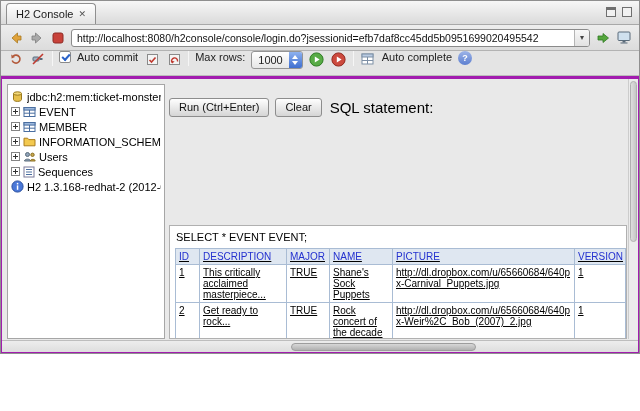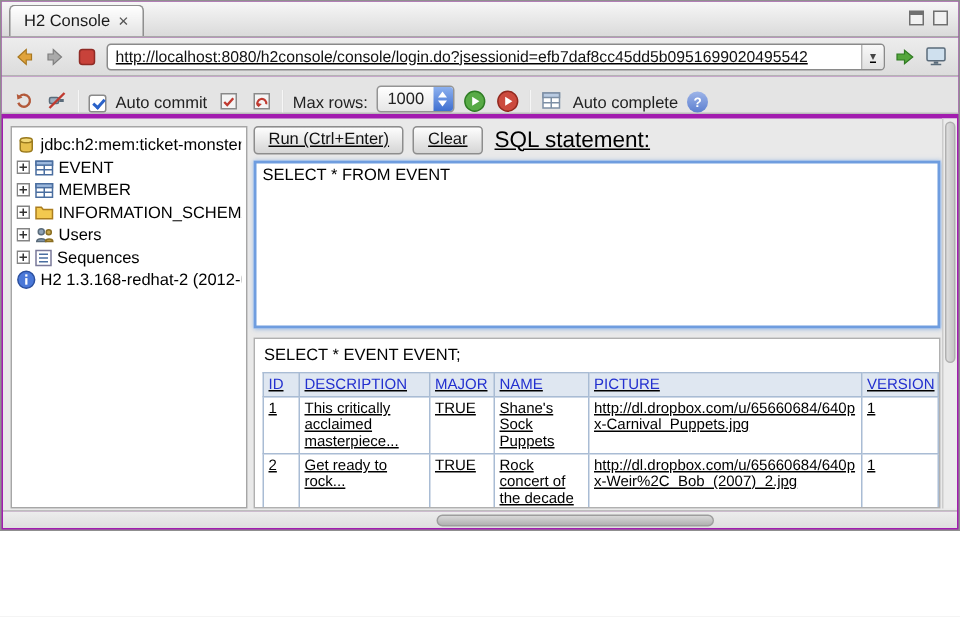--- a/index.html
+++ b/index.html
@@ -11,29 +11,29 @@
   .tab { position:absolute; left:5px; bottom:0; height:21px; display:flex; align-items:center; gap:5px; padding:0 9px;
          background:linear-gradient(#ffffff,#e3e3e3); border:1px solid #8f8f8f; border-bottom:none; border-radius:4px 4px 0 0;
          font-size:11px; color:#1a1a1a; }
   .tab-close { font-size:9px; color:#555; cursor:default; }
   .tab-controls { position:absolute; right:7px; top:6px; display:flex; gap:6px; }
   .winctl { width:10px; height:10px; border:1px solid #6f6f6f; background:#f1f1f1; }
   .winctl.min { border-top-width:3px; }
 
   
   .browser-toolbar { height:26px; display:flex; align-items:center; gap:5px; padding:0 7px;
-                     background:linear-gradient(#ededed,#dcdcdc); border-bottom:1px solid #b3b3b3;text-decoration:underline; }
+                     background:linear-gradient(#ededed,#dcdcdc); border-bottom:1px solid #b3b3b3; }
   .tbicon { display:flex; align-items:center; justify-content:center; width:16px; height:16px; flex:none; }
   .urlbar { flex:1; display:flex; align-items:center; height:18px; background:#fff; border:1px solid #8a8a8a; border-radius:3px; overflow:hidden; }
   .urlbar input { flex:1; border:none; outline:none; height:100%; padding:0 5px; font-family:"Liberation Sans",sans-serif; font-size:10.5px; color:#111; background:transparent; }
   .url-drop { width:15px; height:100%; border-left:1px solid #b5b5b5; display:flex; align-items:center; justify-content:center;
               font-size:8px; color:#444; background:linear-gradient(#f8f8f8,#e1e1e1); }
 
   
-  .h2-toolbar { height:25px; display:flex; align-items:flex-end; gap:6px; padding:0 7px; background:#e4e4e4;
+  .h2-toolbar { height:25px; display:flex; align-items:flex-start; gap:6px; padding:0 7px; background:#e4e4e4;
                 border-bottom:1px solid #bcbcbc; font-size:11px; color:#222; }
   .tsep { width:1px; height:15px; background:#b2b2b2; border-right:1px solid #f6f6f6; flex:none; }
   .checkbox { width:12px; height:12px; background:#fff; border:1px solid #8a8a8a; border-radius:2px; position:relative; flex:none; }
   .checkbox::after { content:""; position:absolute; left:2px; top:2px; width:6px; height:3px;
                      border-left:2px solid #2a62c9; border-bottom:2px solid #2a62c9; transform:rotate(-48deg); }
   .mini-select { display:flex; align-items:stretch; height:18px; border:1px solid #949494; border-radius:3px;
                  background:linear-gradient(#ffffff,#e6e6e6); font-size:11px; overflow:hidden; }
   .mini-select .val { padding:2px 6px 0 6px; }
   .mini-select .arrows { width:13px; background:linear-gradient(#8db1ef,#3f6fd0); display:flex; flex-direction:column;
                          align-items:center; justify-content:center; gap:2px; }
@@ -47,21 +47,21 @@
 
   .tree { position:absolute; left:5px; top:5px; width:158px; bottom:2px; background:#fff; border:1px solid #a6a6a6; padding:4px 3px; overflow:hidden; }
   .tree-item { display:flex; align-items:center; gap:3px; height:15px; font-size:11px; white-space:nowrap; color:#000; overflow:hidden; }
   .tree-item .lbl { overflow:hidden; text-overflow:clip; }
   .expander { width:9px; height:9px; border:1px solid #848484; background:#fff; position:relative; flex:none; }
   .expander::before { content:""; position:absolute; left:1px; right:1px; top:3px; height:1px; background:#333; }
   .expander::after  { content:""; position:absolute; top:1px; bottom:1px; left:3px; width:1px; background:#333; }
   .ticon { flex:none; display:flex; align-items:center; }
 
   .main { position:absolute; left:167px; right:11px; top:0; bottom:2px; }
-  .query-row { display:flex; align-items:center; gap:6px; height:24px; margin-top:2px;text-decoration:underline; }
+  .query-row { display:flex; align-items:center; gap:6px; height:24px; margin-top:16px; }
   .btn { height:19px; padding:0 9px; font-size:11px; font-family:inherit; color:#111;
          background:linear-gradient(#fefefe,#d5d5d5); border:1px solid #8d8d8d; border-radius:3px; }
   .sql-label { font-size:15px; margin-left:2px; }
   textarea.sql { display:block; width:100%; height:112px; border:2px solid #6f9ddf; box-shadow:0 0 3px rgba(100,150,220,.7);
                  background:#fff; font-family:"Liberation Sans",sans-serif; font-size:11px; padding:2px 4px; resize:none; outline:none; margin-top:2px; }
 
   .results { position:absolute; left:0; right:0; top:146px; bottom:0; background:#fff; border:1px solid #b0b0b0; padding:4px 5px; overflow:hidden; }
   .echo { font-size:11px; margin:1px 0 5px 1px; color:#000; }
   table.res { border-collapse:collapse; table-layout:fixed; width:450px;text-decoration:underline; }
   table.res th { background:#dfe7f1; color:#2330cf; font-weight:normal; text-align:left; font-size:10px; padding:2px 3px; border:1px solid #a9bcd4; }
@@ -270,21 +270,20 @@
         <span class="lbl">H2 1.3.168-redhat-2 (2012-07-13</span>
       </div>
     </div>
 
     <div class="main">
       <div class="query-row">
         <button class="btn">Run (Ctrl+Enter)</button>
         <button class="btn">Clear</button>
         <span class="sql-label">SQL statement:</span>
       </div>
-      <textarea class="sql" spellcheck="false" style="">SELECT * FROM EVENT</textarea>
 
       <div class="results">
         <div class="echo">SELECT * EVENT EVENT;</div>
         <table class="res">
           <colgroup>
             <col style="width:24px">
               <col style="width:87px">
               <col style="width:43px">
             <col style="width:63px">
               <col style="width:182px">

